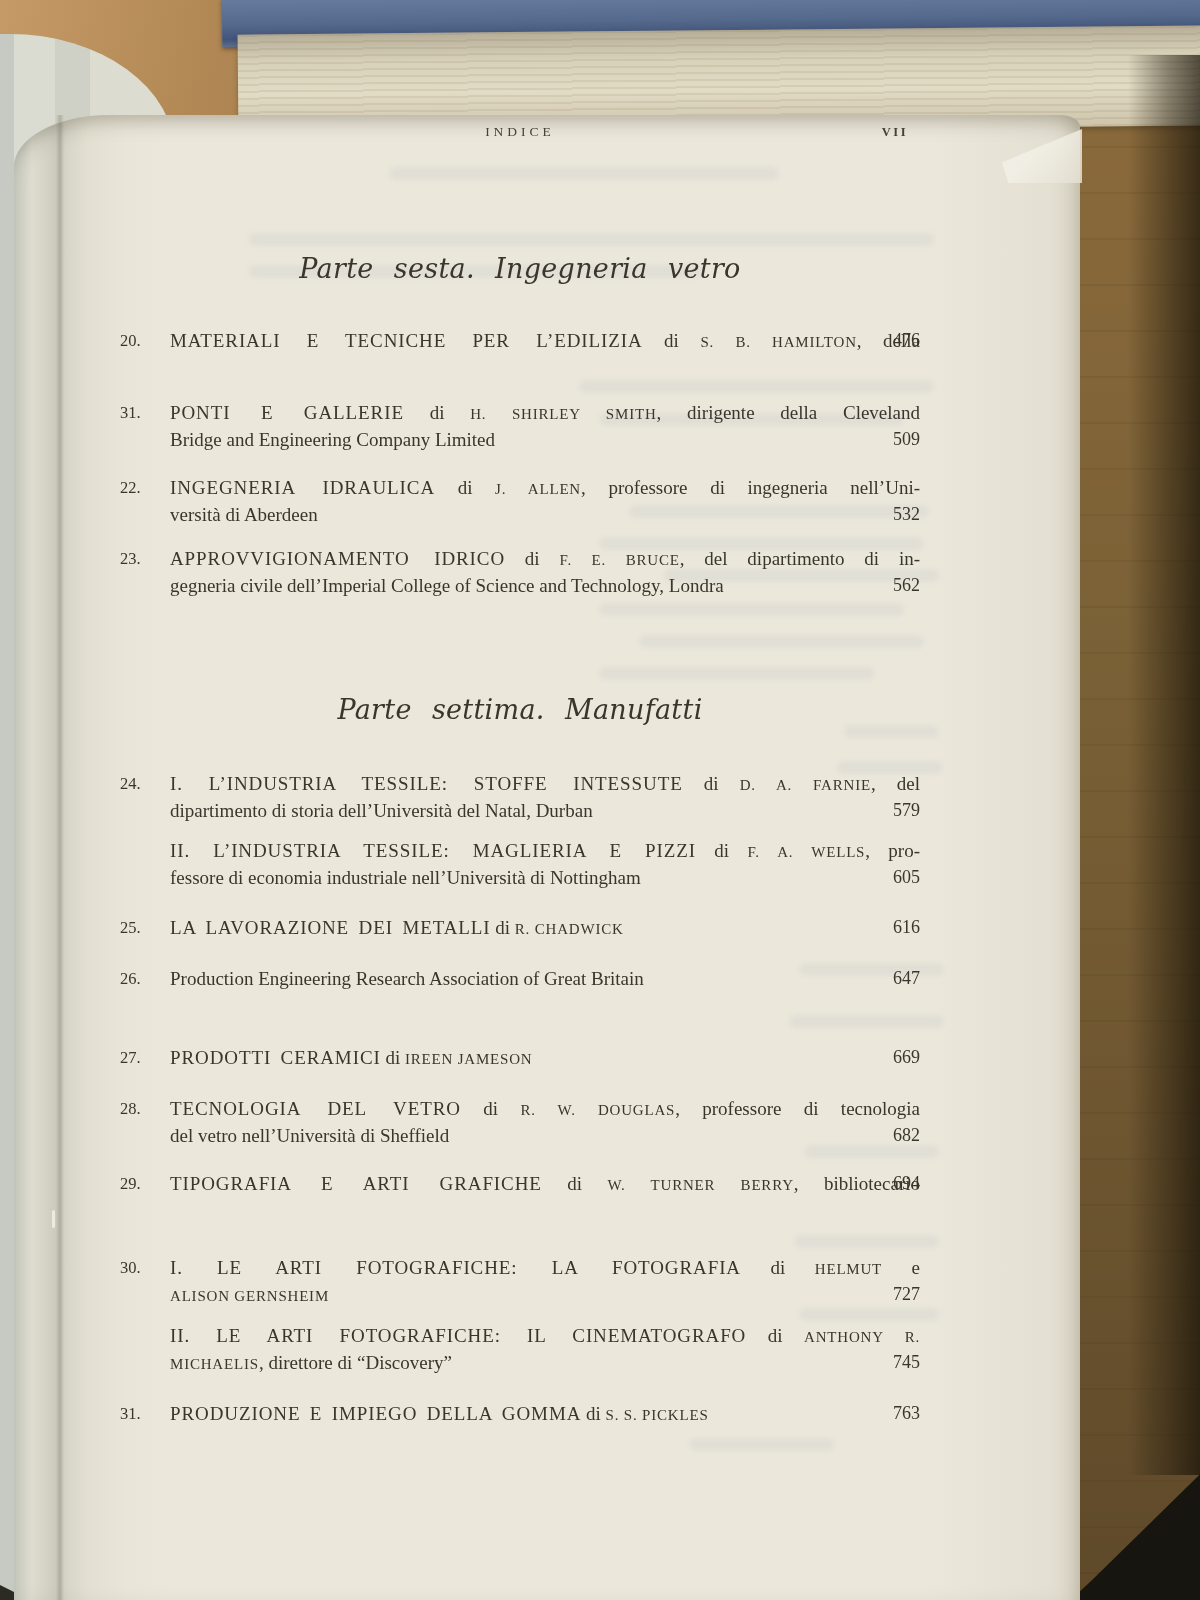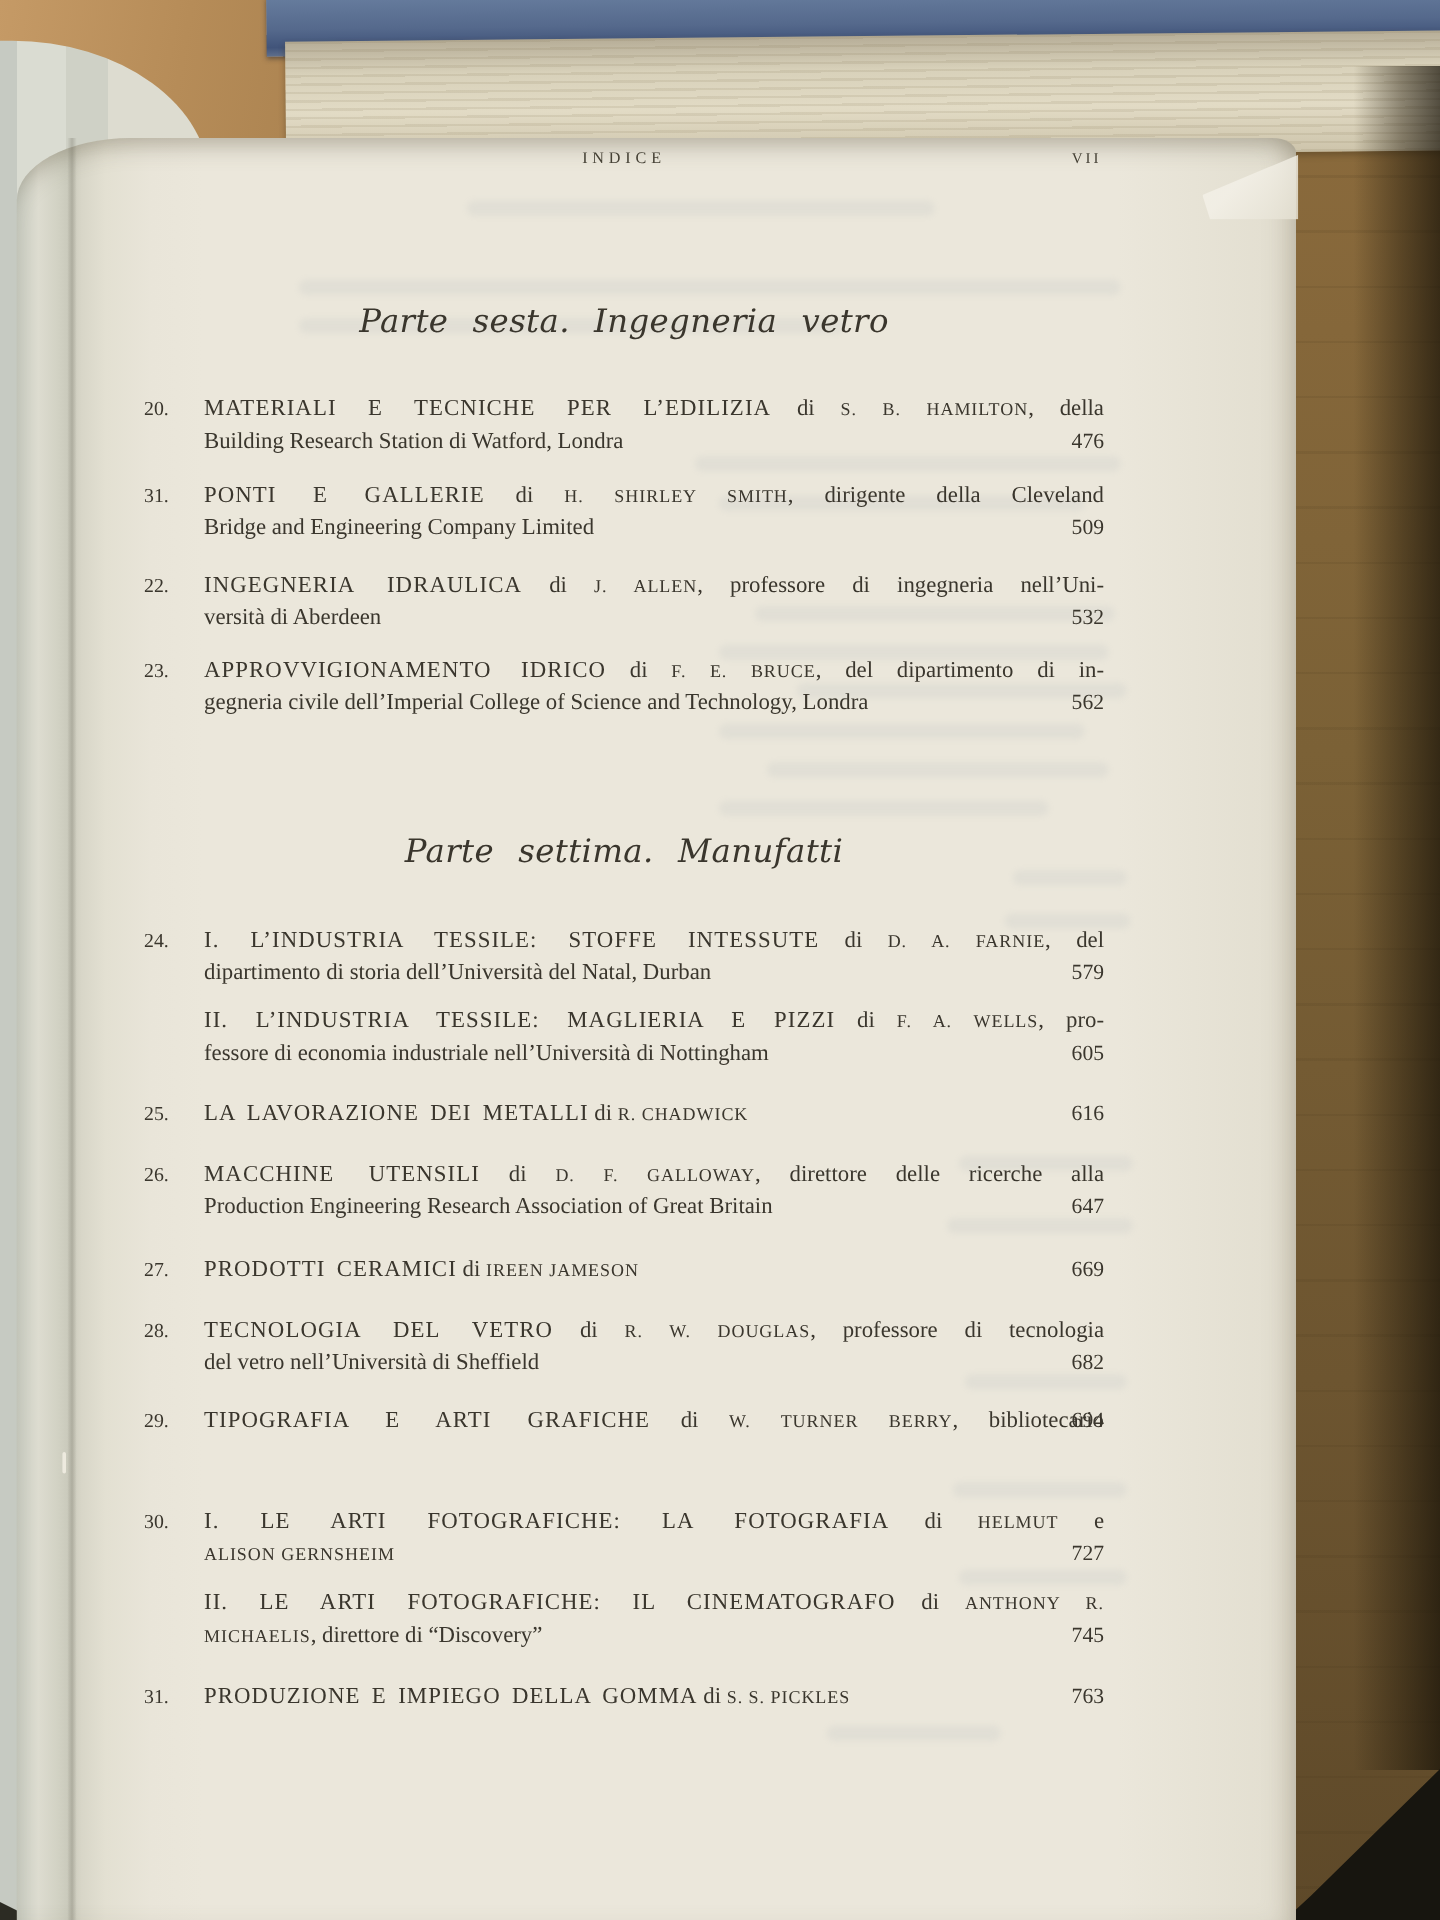--- a/index.html
+++ b/index.html
@@ -64,21 +64,21 @@
     background:linear-gradient(90deg,rgba(95,92,78,0) 0,rgba(95,92,78,0.28) 50%,rgba(95,92,78,0) 100%);}
   .stitch{position:absolute;left:38px;top:1095px;width:3px;height:18px;background:#f2efe4;opacity:0.85;border-radius:2px;}
   .fold{position:absolute;left:988px;top:14px;width:80px;height:54px;opacity:0.85;
     background:linear-gradient(135deg,#f3f0e7 40%,#e4e0d2 100%);
     clip-path:polygon(0 62%,100% 0,100% 100%,8% 100%);}
   .smudges{position:absolute;inset:0;overflow:hidden;}
   .smudge{position:absolute;height:13px;background:#8e9aa6;opacity:0.10;filter:blur(2.5px);border-radius:7px;}
   .content{position:absolute;left:106px;top:0;width:800px;height:100%;color:#3a362d;}
   .hdr{position:absolute;top:9px;left:0;width:800px;height:22px;}
   .hdr-title{position:absolute;left:50%;transform:translateX(-50%);font-size:13.5px;letter-spacing:4px;color:#454135;}
-  .hdr-folio{position:absolute;right:2px;top:1px;font-size:12.5px;letter-spacing:2.5px;color:#454135;font-weight:normal;}
+  .hdr-folio{position:absolute;right:12px;top:1px;font-size:12.5px;letter-spacing:2.5px;color:#454135;font-weight:bold;}
   .sec-heading{position:absolute;left:0;width:800px;text-align:center;
     font-style:italic;font-size:27px;line-height:34px;word-spacing:0.42em;letter-spacing:0.3px;color:#3a362d;
     font-family:"DejaVu Serif","Liberation Serif",serif;}
   .entry{position:absolute;padding-left:50px;width:800px;box-sizing:border-box;font-size:19px;}
   .num{position:absolute;left:0;top:0;font-size:16.5px;line-height:27px;}
   .line{height:27px;line-height:27px;white-space:nowrap;}
   .jl{text-align:justify;text-align-last:justify;}
   .seg-cap{letter-spacing:0.9px;word-spacing:0.2em;margin-top:36px;}
   .seg-sc{font-size:15px;letter-spacing:0.8px;}
   .pagenum{position:absolute;right:0;bottom:0;font-size:18px;line-height:27px;}
@@ -126,21 +126,20 @@
       <div class="hdr">
         <span class="hdr-title">INDICE</span>
         <span class="hdr-folio">VII</span>
       </div>
       <div class="sec-heading" style="top:137px">Parte sesta. Ingegneria vetro</div>
       <div class="sec-heading" style="top:578px">Parte settima. Manufatti</div>
       <div id="entries">
           <div class="entry" style="top: 212px;">
             <span class="num">20.</span>
             <div class="line jl"><span class="seg-cap">MATERIALI E TECNICHE PER L’EDILIZIA</span><span class="seg-pl"> di </span><span class="seg-sc">S. B. HAMILTON</span><span class="seg-pl">, della</span></div>
-            <div class="line"><span class="seg-pl">Building Research Station di Watford, Londra</span></div>
             <span class="pagenum">476</span>
           </div>
           <div class="entry" style="top: 284px;">
             <span class="num">31.</span>
             <div class="line jl"><span class="seg-cap">PONTI E GALLERIE</span><span class="seg-pl"> di </span><span class="seg-sc">H. SHIRLEY SMITH</span><span class="seg-pl">, dirigente della Cleveland</span></div>
             <div class="line"><span class="seg-pl">Bridge and Engineering Company Limited</span></div>
             <span class="pagenum">509</span>
           </div>
           <div class="entry" style="top: 359px;">
             <span class="num">22.</span>
@@ -165,21 +164,20 @@
             <div class="line"><span class="seg-pl">fessore di economia industriale nell’Università di Nottingham</span></div>
             <span class="pagenum">605</span>
           </div>
           <div class="entry" style="top: 799px;">
             <span class="num">25.</span>
             <div class="line"><span class="seg-cap">LA LAVORAZIONE DEI METALLI</span><span class="seg-pl"> di </span><span class="seg-sc">R. CHADWICK</span></div>
             <span class="pagenum">616</span>
           </div>
           <div class="entry" style="top: 850px;">
             <span class="num">26.</span>
-            <div class="line jl"><span class="seg-cap">MACCHINE UTENSILI</span><span class="seg-pl"> di </span><span class="seg-sc">D. F. GALLOWAY</span><span class="seg-pl">, direttore delle ricerche alla</span></div>
             <div class="line"><span class="seg-pl">Production Engineering Research Association of Great Britain</span></div>
             <span class="pagenum">647</span>
           </div>
           <div class="entry" style="top: 929px;">
             <span class="num">27.</span>
             <div class="line"><span class="seg-cap">PRODOTTI CERAMICI</span><span class="seg-pl"> di </span><span class="seg-sc">IREEN JAMESON</span></div>
             <span class="pagenum">669</span>
           </div>
           <div class="entry" style="top: 980px;">
             <span class="num">28.</span>

